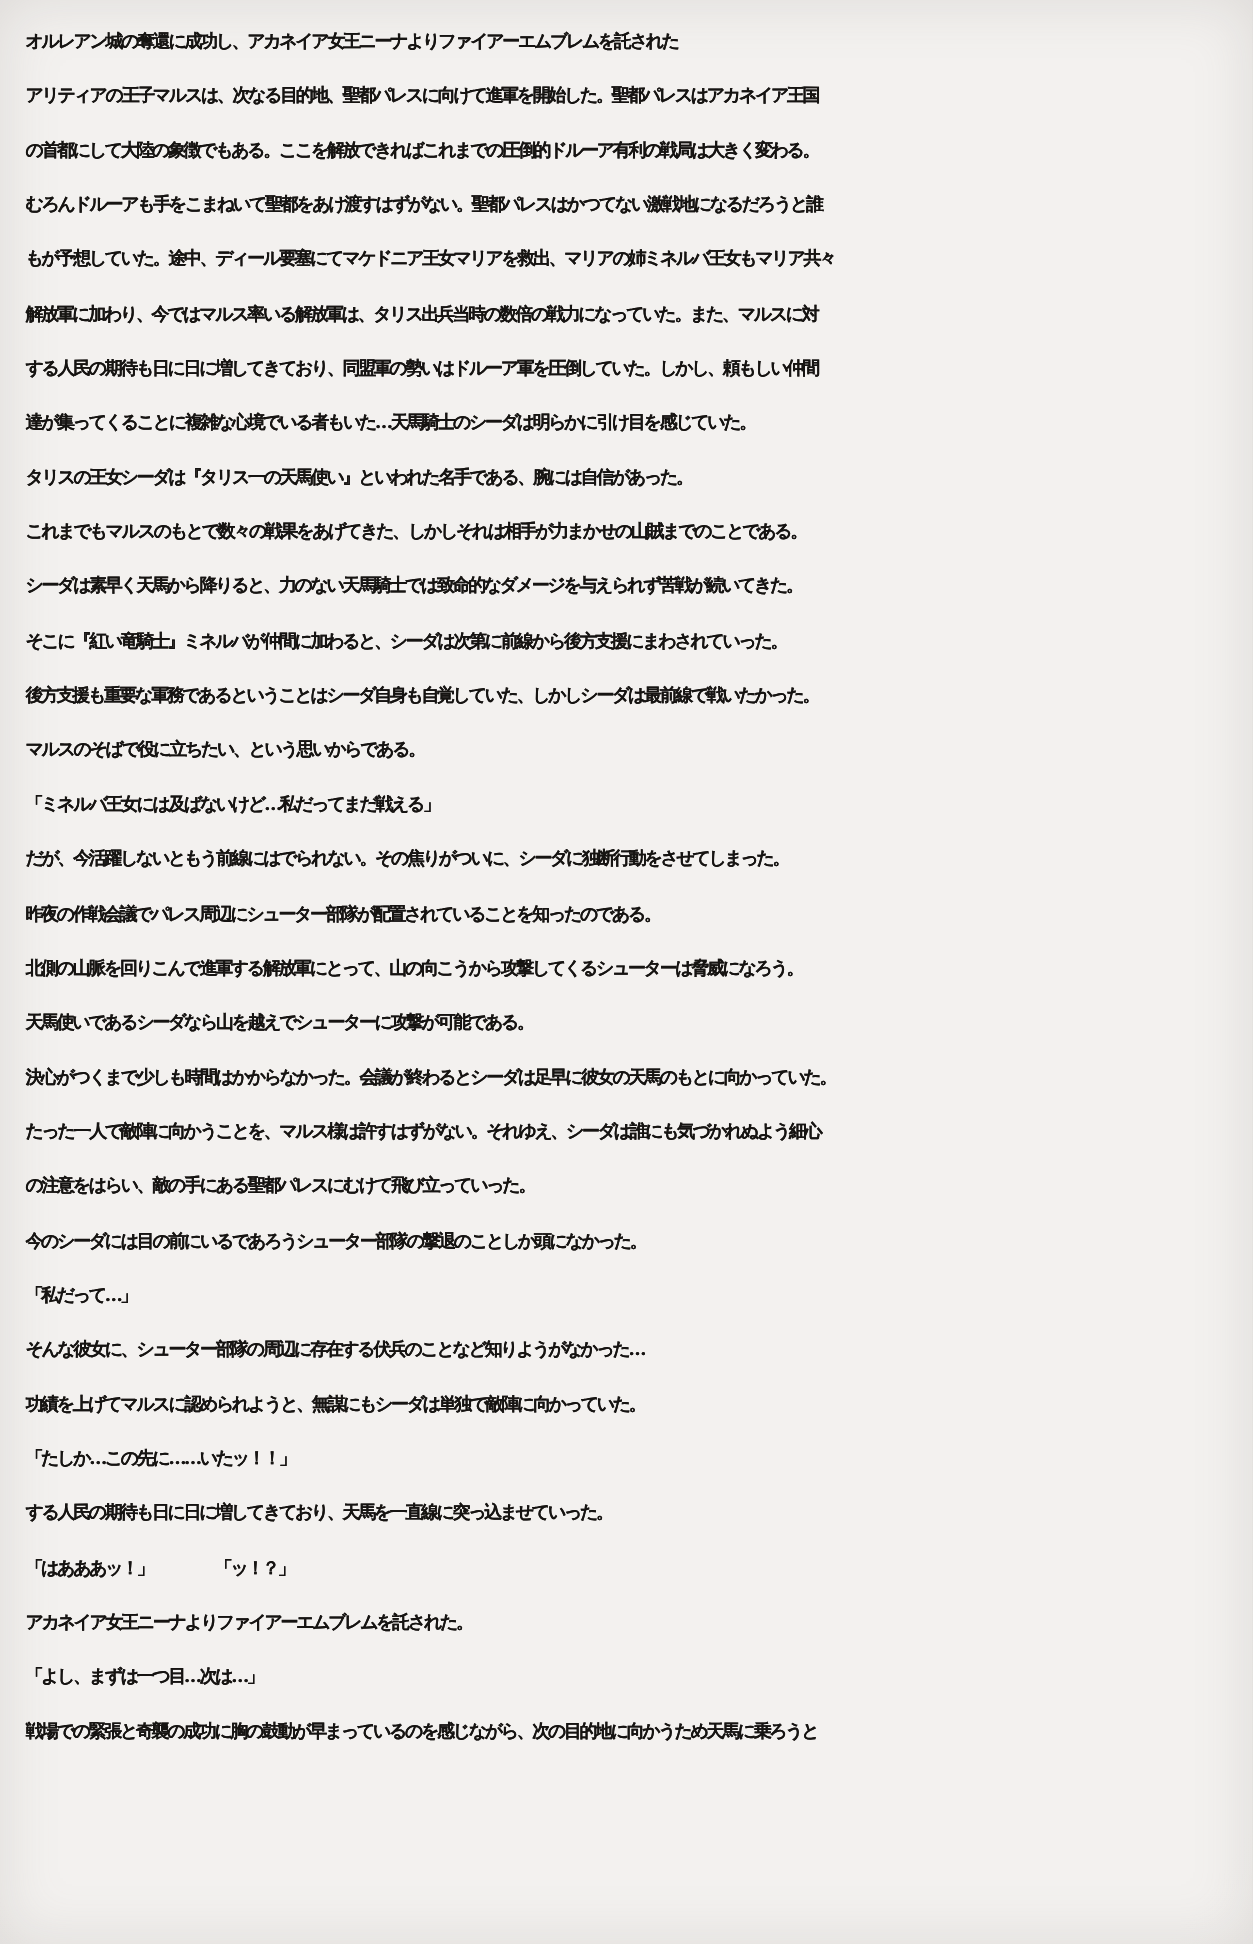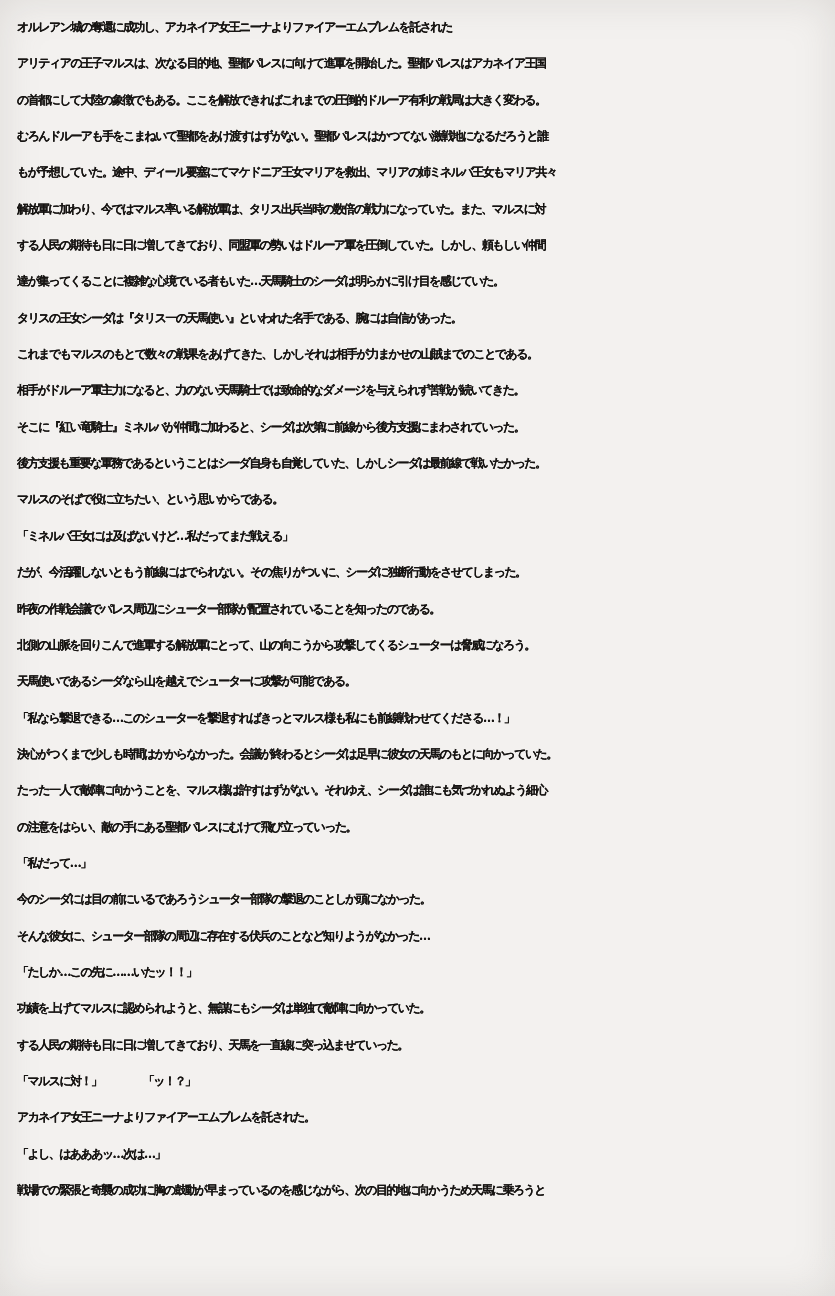--- a/index.html
+++ b/index.html
@@ -48,37 +48,36 @@
     <div class="line">オルレアン城の奪還に成功し、アカネイア女王ニーナよりファイアーエムブレムを託された</div>
     <div class="line">アリティアの王子マルスは、次なる目的地、聖都パレスに向けて進軍を開始した。聖都パレスはアカネイア王国</div>
     <div class="line">の首都にして大陸の象徴でもある。ここを解放できればこれまでの圧倒的ドルーア有利の戦局は大きく変わる。</div>
     <div class="line">むろんドルーアも手をこまねいて聖都をあけ渡すはずがない。聖都パレスはかつてない激戦地になるだろうと誰</div>
     <div class="line">もが予想していた。途中、ディール要塞にてマケドニア王女マリアを救出、マリアの姉ミネルバ王女もマリア共々</div>
     <div class="line">解放軍に加わり、今ではマルス率いる解放軍は、タリス出兵当時の数倍の戦力になっていた。また、マルスに対</div>
     <div class="line">する人民の期待も日に日に増してきており、同盟軍の勢いはドルーア軍を圧倒していた。しかし、頼もしい仲間</div>
     <div class="line">達が集ってくることに複雑な心境でいる者もいた…天馬騎士のシーダは明らかに引け目を感じていた。</div>
     <div class="line">タリスの王女シーダは『タリス一の天馬使い』といわれた名手である、腕には自信があった。</div>
     <div class="line">これまでもマルスのもとで数々の戦果をあげてきた、しかしそれは相手が力まかせの山賊までのことである。</div>
-    <div class="line">相手がドルーア軍主力になると、力のない天馬騎士では致命的なダメージを与えられず苦戦が続いてきた。</div>
+    <div class="line">シーダは素早く天馬から降りると、力のない天馬騎士では致命的なダメージを与えられず苦戦が続いてきた。</div>
     <div class="line">そこに『紅い竜騎士』ミネルバが仲間に加わると、シーダは次第に前線から後方支援にまわされていった。</div>
     <div class="line">後方支援も重要な軍務であるということはシーダ自身も自覚していた、しかしシーダは最前線で戦いたかった。</div>
     <div class="line">マルスのそばで役に立ちたい、という思いからである。</div>
     <div class="line">「ミネルバ王女には及ばないけど…私だってまだ戦える」</div>
     <div class="line">だが、今活躍しないともう前線にはでられない。その焦りがついに、シーダに独断行動をさせてしまった。</div>
     <div class="line">昨夜の作戦会議でパレス周辺にシューター部隊が配置されていることを知ったのである。</div>
     <div class="line">北側の山脈を回りこんで進軍する解放軍にとって、山の向こうから攻撃してくるシューターは脅威になろう。</div>
     <div class="line">天馬使いであるシーダなら山を越えでシューターに攻撃が可能である。</div>
-    <div class="line">「私なら撃退できる…このシューターを撃退すればきっとマルス様も私にも前線戦わせてくださる…！」</div>
     <div class="line">決心がつくまで少しも時間はかからなかった。会議が終わるとシーダは足早に彼女の天馬のもとに向かっていた。</div>
     <div class="line">たった一人で敵陣に向かうことを、マルス様は許すはずがない。それゆえ、シーダは誰にも気づかれぬよう細心</div>
     <div class="line">の注意をはらい、敵の手にある聖都パレスにむけて飛び立っていった。</div>
+    <div class="line">今のシーダには目の前にいるであろうシューター部隊の撃退のことしか頭になかった。</div>
     <div class="line">「私だって…」</div>
-    <div class="line">今のシーダには目の前にいるであろうシューター部隊の撃退のことしか頭になかった。</div>
     <div class="line">そんな彼女に、シューター部隊の周辺に存在する伏兵のことなど知りようがなかった…</div>
+    <div class="line">功績を上げてマルスに認められようと、無謀にもシーダは単独で敵陣に向かっていた。</div>
     <div class="line">「たしか…この先に……いたッ！！」</div>
-    <div class="line">功績を上げてマルスに認められようと、無謀にもシーダは単独で敵陣に向かっていた。</div>
     <div class="line">する人民の期待も日に日に増してきており、天馬を一直線に突っ込ませていった。</div>
-    <div class="line">「マルスに対！」　　　　「ッ！？」</div>
+    <div class="line">「はあああッ！」　　　　「ッ！？」</div>
     <div class="line">アカネイア女王ニーナよりファイアーエムブレムを託された。</div>
-    <div class="line">「よし、はあああッ…次は…」</div>
+    <div class="line">「よし、まずは一つ目…次は…」</div>
     <div class="line">戦場での緊張と奇襲の成功に胸の鼓動が早まっているのを感じながら、次の目的地に向かうため天馬に乗ろうと</div>
   </div>
 </div>
 
 </body></html>

